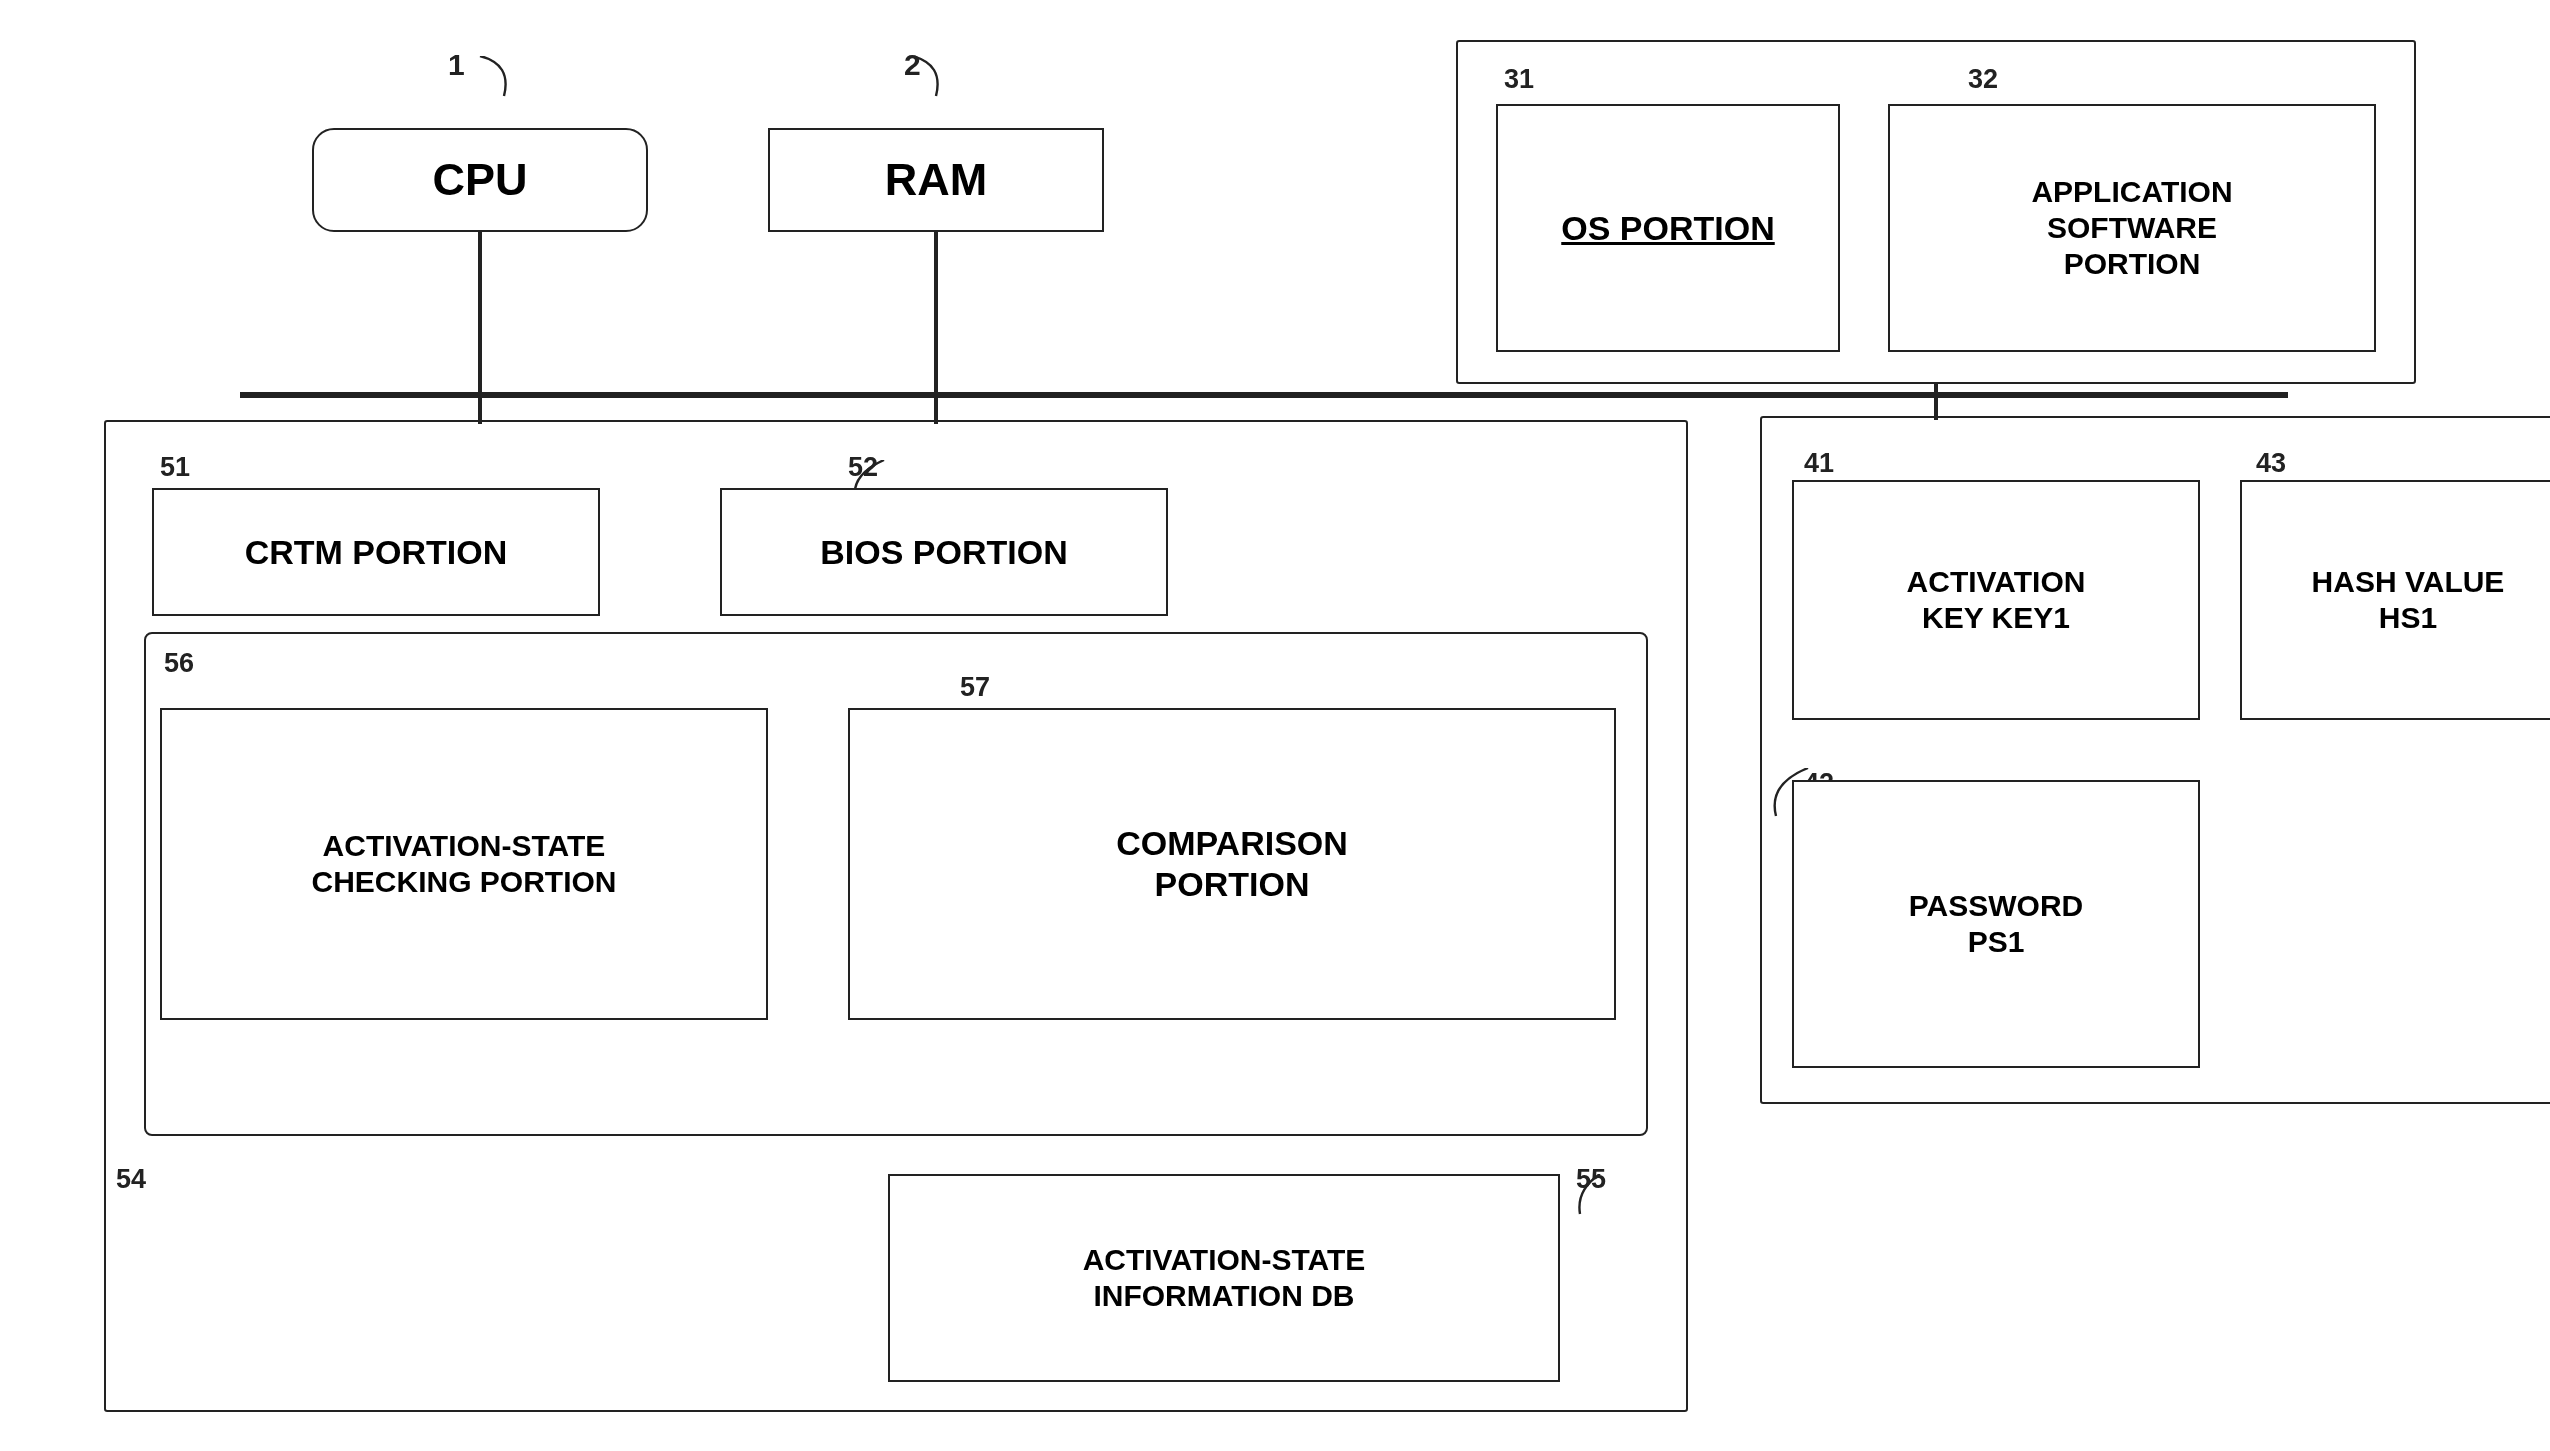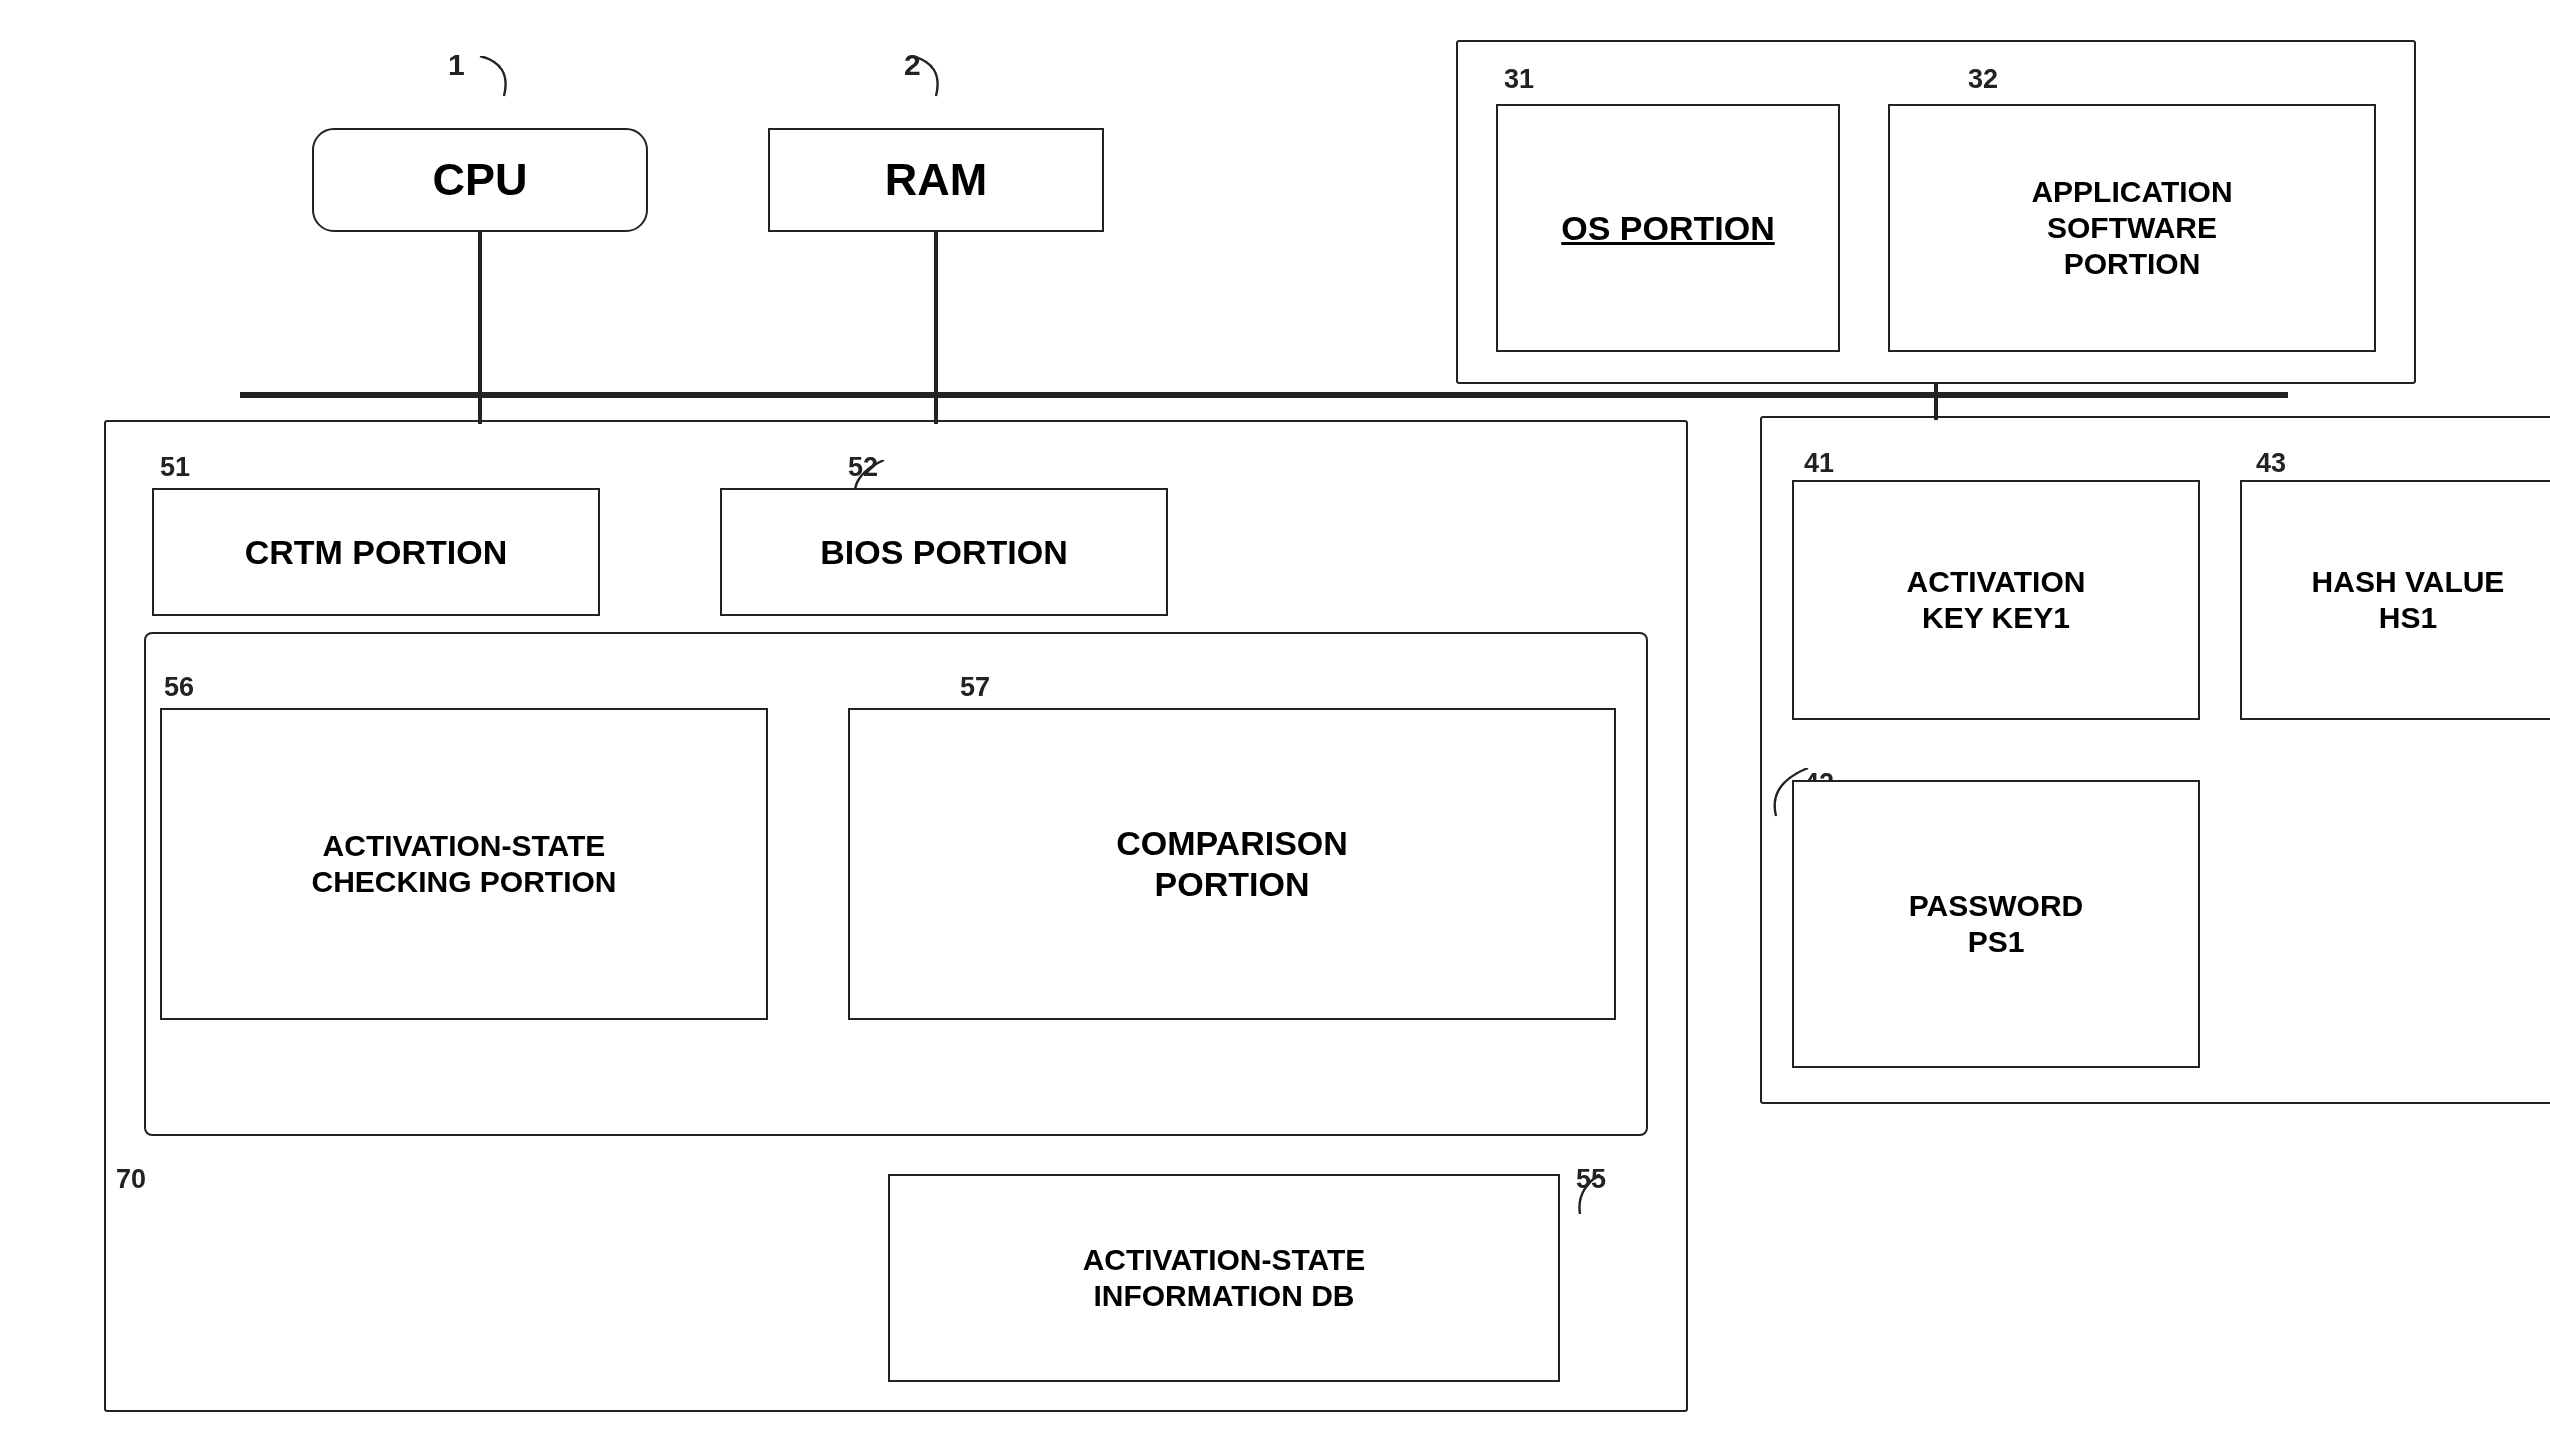--- a/index.html
+++ b/index.html
@@ -149,33 +149,33 @@
   </svg>
   <div class="box" style="left:720px; top:488px; width:448px; height:128px; font-size:34px;">
     <span>BIOS PORTION</span>
   </div>
 
   <div class="label" style="left:408px; top:640px; font-size:30px;">53 VERIFICATION PORTION (VE)</div>
 
   <div class="box" style="left:144px; top:632px; width:1504px; height:504px; font-size:30px; border-radius:8px; border-width:2.4px;">
   </div>
 
-  <div class="label" style="left:164px; top:672px; font-size:27px;">56</div>
+  <div class="label" style="left:164px; top:648px; font-size:27px;">56</div>
   <div class="box" style="left:160px; top:708px; width:608px; height:312px; font-size:30px;">
     <span style="white-space:pre-line;">ACTIVATION-STATE
 CHECKING PORTION</span>
   </div>
 
   <div class="label" style="left:960px; top:672px; font-size:27px;">57</div>
   <div class="box" style="left:848px; top:708px; width:768px; height:312px; font-size:34px;">
     <span style="white-space:pre-line;">COMPARISON
 PORTION</span>
   </div>
 
-  <div class="label" style="left:116px; top:1164px; font-size:27px;">70</div>
+  <div class="label" style="left:116px; top:1164px; font-size:27px;">54</div>
 
   <div class="label" style="left:1576px; top:1164px; font-size:27px;">55</div>
   <svg style="position:absolute;left:1568px;top:1174px;" width="64" height="48" viewBox="0 0 80 60">
     <path d="M40,0 Q10,20 15,50" stroke="#222" stroke-width="3" fill="none"></path>
   </svg>
   <div class="box" style="left:888px; top:1174px; width:672px; height:208px; font-size:30px;">
     <span style="white-space:pre-line;">ACTIVATION-STATE
 INFORMATION DB</span>
   </div>
 

